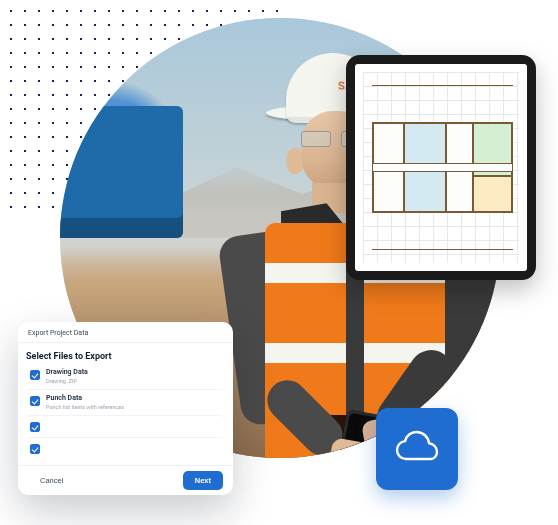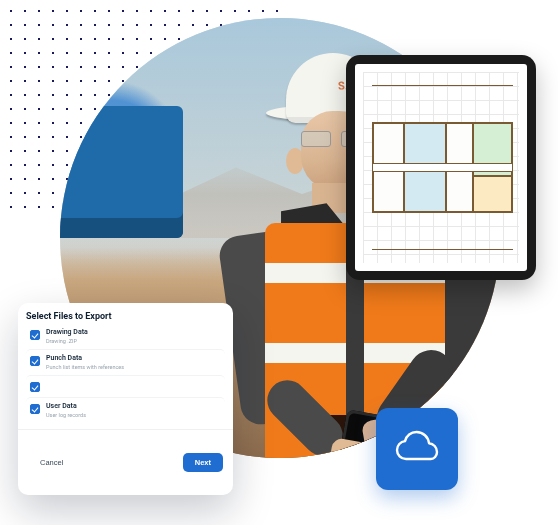--- a/index.html
+++ b/index.html
@@ -241,21 +241,21 @@
     }
     .chk::after{
       content:''; position:absolute; left:2px; top:0.5px; width:3px; height:5px;
       border:1.3px solid #fff; border-top:0; border-left:0; transform:rotate(40deg);
     }
     .opt-text { flex:1; min-width:0; }
     .opt-label { font-size: 7px; font-weight: 600; color:#17283a; line-height:1.1;}
     .opt-sub { font-size: 5.5px; color:#98a4af; margin-top:1px; line-height:1.15; white-space:nowrap; overflow:hidden; text-overflow:ellipsis;}
     .dialog-footer {
       display:flex; justify-content:space-between; align-items:center;
-      padding: 23px 10px; border-top:1px solid #eef0f2;
+      padding: 5px 10px; border-top:1px solid #eef0f2;
     }
     .btn {
       font-size: 7.5px; padding: 5px 12px; border-radius: 5px;
       border: none; cursor: pointer;
     }
     .btn-secondary { background: transparent; color:#3a4a5a; }
     .btn-primary { background:#1f6dd0; color:#fff; font-weight:600;}
   </style>
 </head>
 <body>
@@ -318,20 +318,21 @@
 
 <div class="cloud-tile">
   <span>
     <svg viewBox="0 0 48 36">
       <path d="M38 30H13c-5 0-9-4-9-9 0-4.6 3.5-8.4 8-8.9C13.3 6.7 18 3 23.5 3 30 3 35.3 7.9 36 14.2c4.5.4 8 4.2 8 8.8 0 4-3 7-6 7z" fill="none" stroke="#ffffff" stroke-width="2.4" stroke-linejoin="round"></path>
     </svg>
   </span>
 </div>
 
 <div class="dialog">
+  <div class="dialog-header">Export Project Data</div>
   <div class="dialog-body">
     <div class="dialog-title">Select Files to Export</div>
 
     <div class="opt">
       <span class="chk"></span>
       <span class="opt-text">
         <div class="opt-label">Drawing Data</div>
         <div class="opt-sub">Drawing .ZIP</div>
       </span>
     </div>
@@ -340,23 +341,19 @@
       <span class="opt-text">
         <div class="opt-label">Punch Data</div>
         <div class="opt-sub">Punch list items with references</div>
       </span>
     </div>
     <div class="opt">
       <span class="chk"></span>
     </div>
     <div class="opt">
       <span class="chk"></span>
-      <span class="opt-text">
-        <div class="opt-label">User Data</div>
-        <div class="opt-sub">User log records</div>
-      </span>
     </div>
   </div>
   <div class="dialog-footer">
     <button class="btn btn-secondary">Cancel</button>
     <button class="btn btn-primary">Next</button>
   </div>
 </div>
 
 </body></html>

